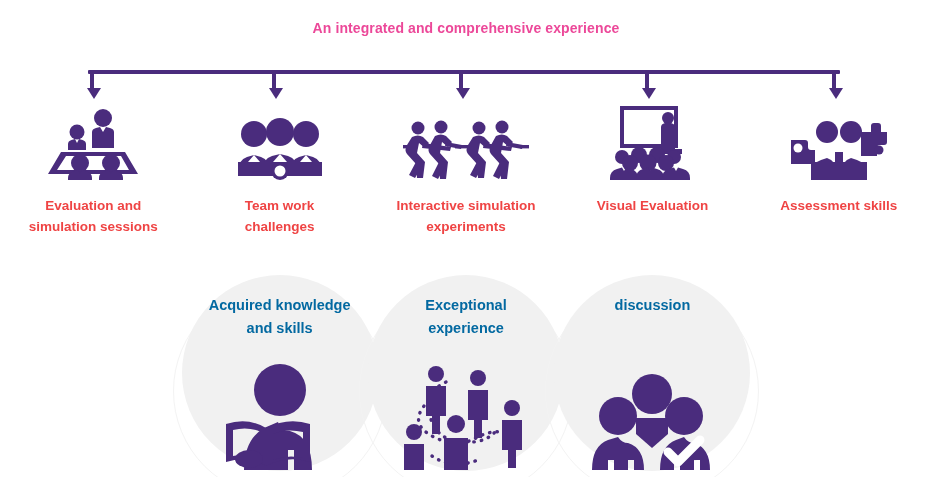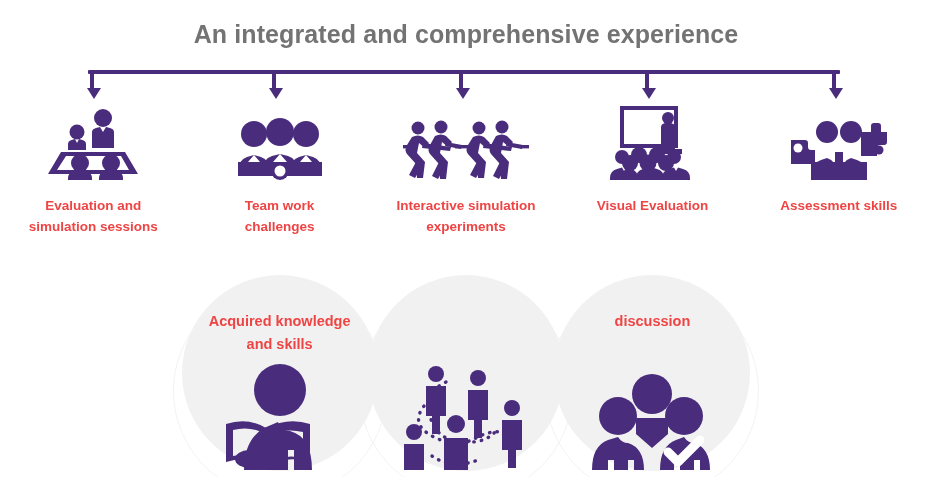--- a/index.html
+++ b/index.html
@@ -16,24 +16,24 @@
     color: #1a1a1a;
   }
 
   
   .title {
     position: absolute;
     top: 20px;
     left: 0;
     width: 932px;
     text-align: center;
-    font-size: 25px;
+    font-size: 14px;
     font-weight: bold;
     letter-spacing: 0.1px;
-    color: #737373;
+    color: #ec4899;
   }
 
   
   .connector {
     position: absolute;
     top: 70px;
     left: 88px;
     width: 752px;
     height: 30px;
   }
@@ -129,22 +129,21 @@
   }
   .bottom-caption {
     position: absolute;
     top: 24px;
     left: 0;
     width: 100%;
     text-align: center;
     font-size: 14.5px;
     font-weight: bold;
     line-height: 1.6;
-    color: #ef4444;
-    margin-top: 16px;
+    color: #0369a1;
   }
   .bottom-icon {
     position: absolute;
     bottom: 7px;
     left: 50%;
     transform: translateX(-50%);
   }
 
   svg { display: block; }
   .pf { fill: #4a2c7d; }
@@ -336,20 +335,24 @@
                    M55 72 v26 q15-6 30 -2 v-26 q-16-4 -30 2 z" fill-rule="evenodd"></path>
           <ellipse cx="31" cy="97" rx="14" ry="9"></ellipse>
         </g>
       </svg>
     </div>
   </div>
 
   <div class="bottom-cell">
     <div class="blob-ring"></div>
     <div class="blob"></div>
+    <div class="bottom-caption">
+      <div>Exceptional</div>
+      <div>experience</div>
+    </div>
     <div class="bottom-icon">
       <svg width="128" height="110" viewBox="0 0 128 110">
         <g fill="none" stroke="#4a2c7d" stroke-width="3.4" stroke-linecap="round" stroke-dasharray="0.5 7">
           <path d="M22 46 q-14 18 8 30 q24 13 44 2 q18-10 34-4"></path>
           <path d="M44 22 q-22 10 -16 34 q6 24 32 26 q26 2 36-14"></path>
           <path d="M30 96 q20 14 46 4"></path>
         </g>
         <g class="pf">
           <circle cx="34" cy="14" r="8"></circle>
           <path d="M24 26 h20 v30 h-6 v18 h-8 v-18 h-6 z"></path>

